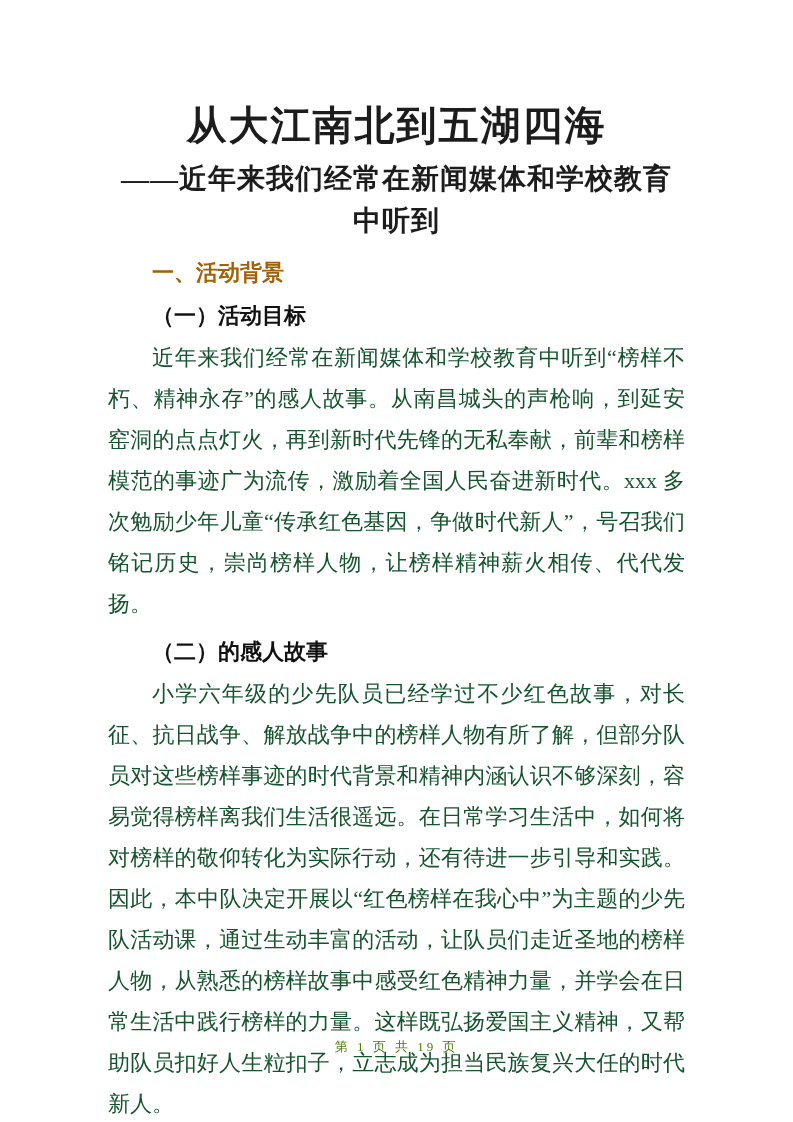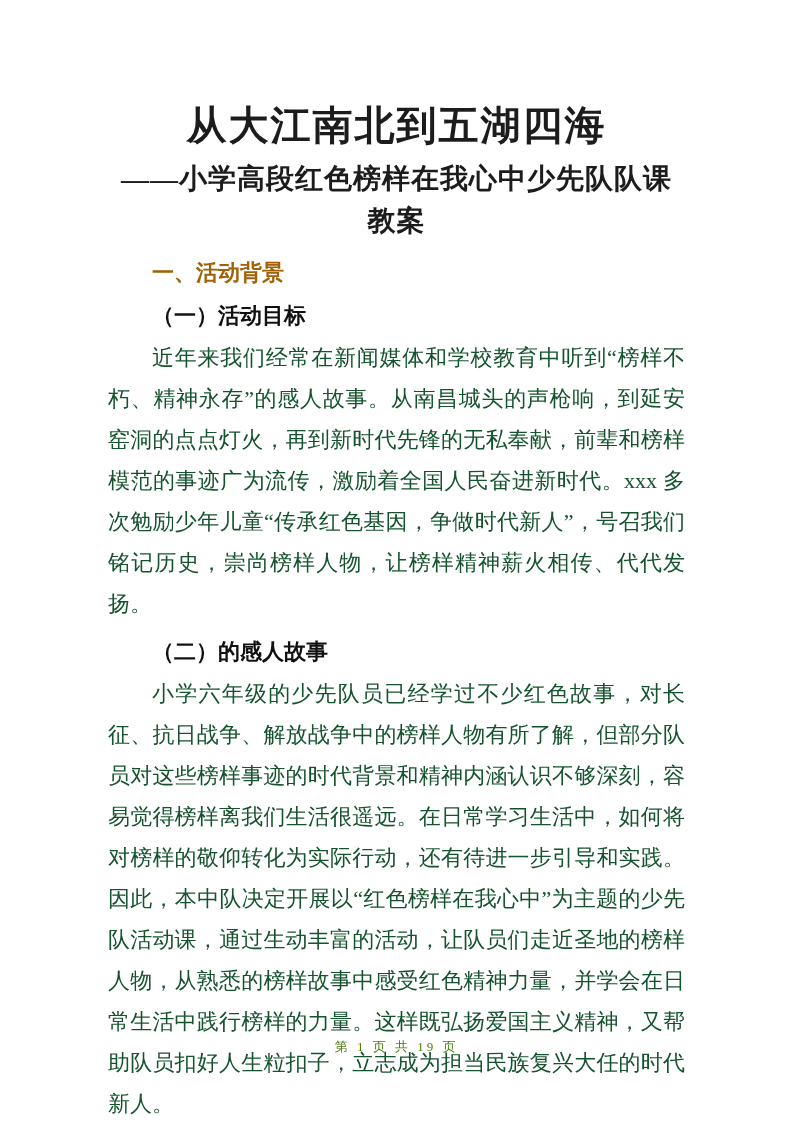--- a/index.html
+++ b/index.html
@@ -75,21 +75,21 @@
     font-family: "Liberation Serif", "DejaVu Serif", serif;
   }
 </style>
 </head>
 <body>
 
 <div class="page">
 
   <h1 class="doc-title">从大江南北到五湖四海</h1>
 
-  <h2 class="doc-subtitle">——小学高段红色榜样在我心中少先队队课教案</h2>
+  <h2 class="doc-subtitle">——近年来我们经常在新闻媒体和学校教育中听到</h2>
 
   <h3 class="sec-heading">一、活动背景</h3>
 
   <h4 class="sub-heading">（一）活动目标</h4>
 
   <p class="body-para">近年来我们经常在新闻媒体和学校教育中听到“榜样不朽、精神永存”的感人故事。从南昌城头的声枪响，到延安窑洞的点点灯火，再到新时代先锋的无私奉献，前辈和榜样模范的事迹广为流传，激励着全国人民奋进新时代。xxx 多次勉励少年儿童“传承红色基因，争做时代新人”，号召我们铭记历史，崇尚榜样人物，让榜样精神薪火相传、代代发扬。</p>
 
   <h4 class="sub-heading">（二）的感人故事</h4>
 
   <p class="body-para">小学六年级的少先队员已经学过不少红色故事，对长征、抗日战争、解放战争中的榜样人物有所了解，但部分队员对这些榜样事迹的时代背景和精神内涵认识不够深刻，容易觉得榜样离我们生活很遥远。在日常学习生活中，如何将对榜样的敬仰转化为实际行动，还有待进一步引导和实践。因此，本中队决定开展以“红色榜样在我心中”为主题的少先队活动课，通过生动丰富的活动，让队员们走近圣地的榜样人物，从熟悉的榜样故事中感受红色精神力量，并学会在日常生活中践行榜样的力量。这样既弘扬爱国主义精神，又帮助队员扣好人生粒扣子，立志成为担当民族复兴大任的时代新人。</p>

